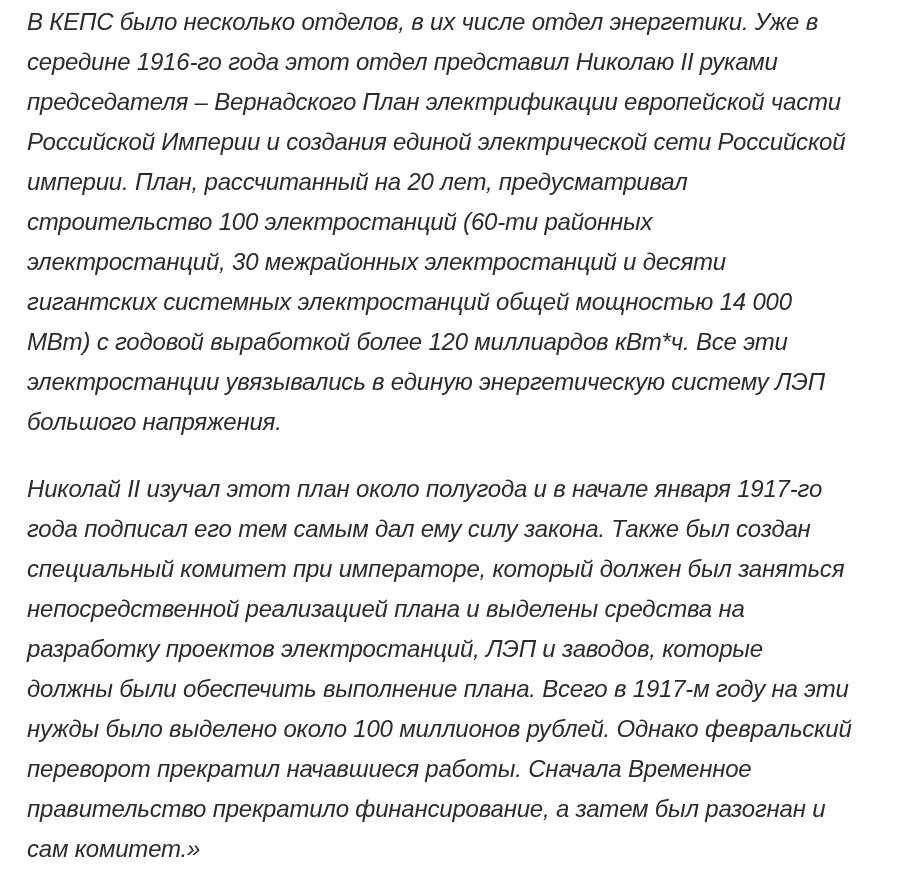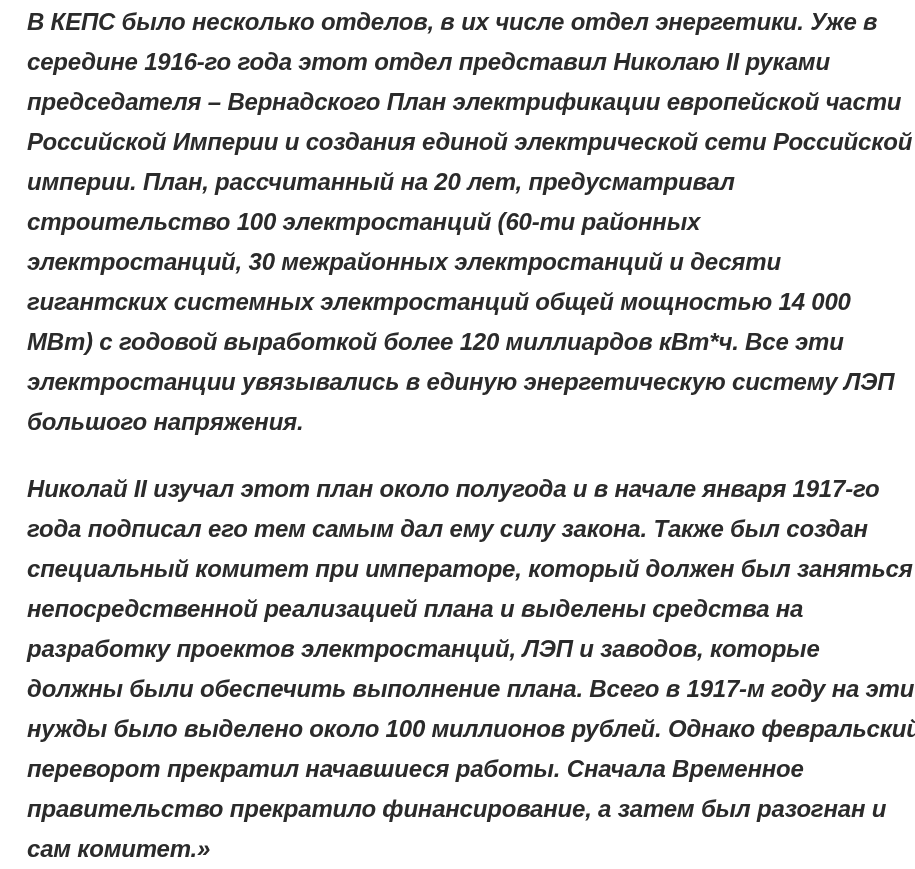--- a/index.html
+++ b/index.html
@@ -9,21 +9,21 @@
     width: 915px;
     height: 869px;
     overflow: hidden;
   }
   .article {
     box-sizing: border-box;
     width: 840px;
     padding: 2px 18px 0 27px;
     font-family: "Liberation Sans", sans-serif;
     font-style: italic;
-    font-weight: 700;
+    font-weight: 400;
     font-size: 24px;
     line-height: 40px;
     letter-spacing: -0.2px;
     color: #2b2b2b;
   }
   .article p {
     margin: 0 0 27px 0;
     white-space: pre; 
   }
 </style>

